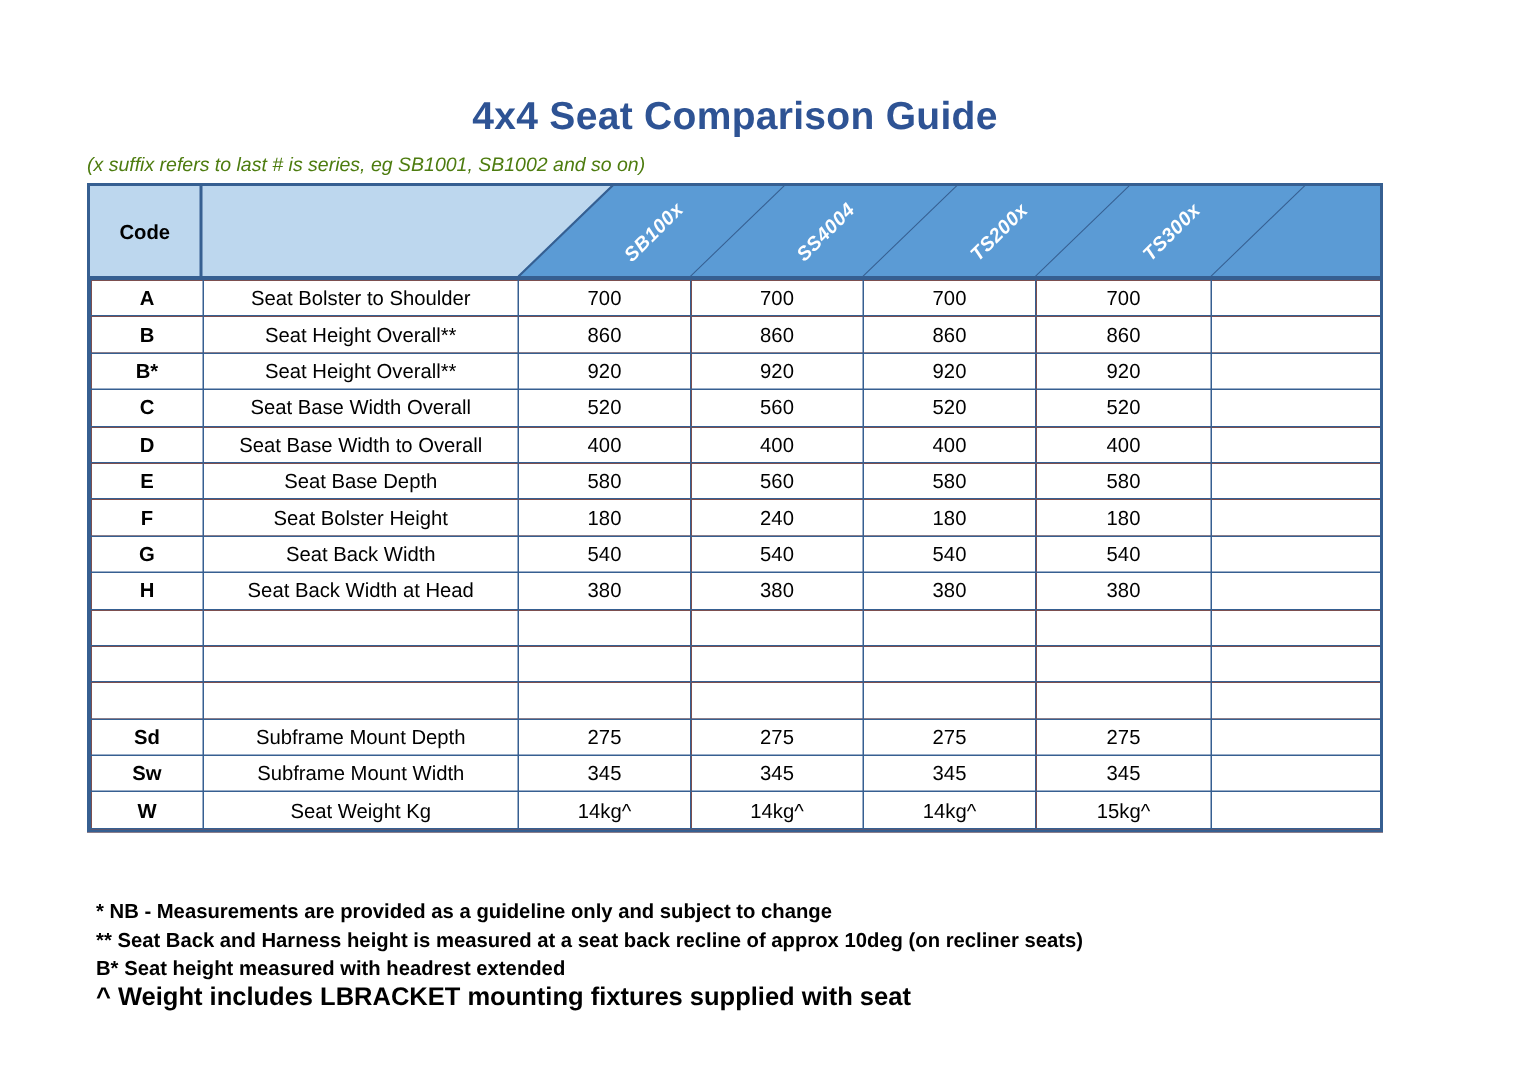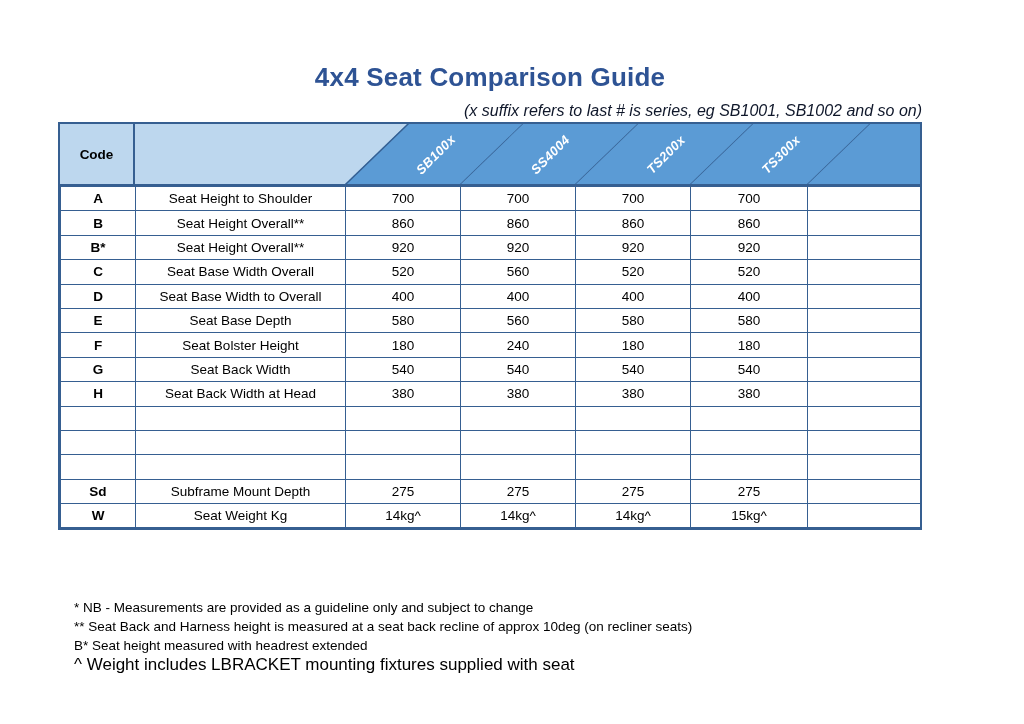--- a/index.html
+++ b/index.html
@@ -28,24 +28,24 @@
     text-align: center;
     font-size: 26px;
     font-weight: bold;
     color: var(--title-text);
     letter-spacing: 0.2px;
   }
   .subtitle {
     position: absolute;
     left: 58px; top: 102px;
     width: 864px;
-    text-align: right;
+    text-align: left;
     font-style: italic;
-    font-size: 16px;
-    color: #0f172a;
+    font-size: 13px;
+    color: #4d7c0f;
   }
   .table-wrap {
     position: absolute;
     left: 58px; top: 122px;
     width: 864px;
     border: 2px solid var(--grid-line);
     background: #c2410c;
   }
   
   .thead {
@@ -130,22 +130,23 @@
     color: #000000;
     padding: 0 2px;
     overflow: hidden;
     white-space: nowrap;
     background: #ffffff;
   }
   table.body td.code { font-weight: bold; }
   
   .footnotes {
     position: absolute;
-    left: 74px; top: 598px;
+    left: 64px; top: 598px;
     width: 864px;
+    font-weight: bold;
   }
   .fn {
     font-size: 13.5px;
     line-height: 19px;
     color: #000000;
   }
   .fn.small { font-size: 17px; }
 </style>
 </head>
 <body>
@@ -189,21 +190,21 @@
         <col style="width:210px">
         <col style="width:115px">
         <col style="width:115px">
         <col style="width:115px">
         <col style="width:117px">
         <col style="width:113px">
       </colgroup>
       <tbody>
           <tr>
             <td class="code">A</td>
-            <td class="measure">Seat Height to Shoulder</td>
+            <td class="measure">Seat Bolster to Shoulder</td>
             <td class="val">700</td>
             <td class="val">700</td>
             <td class="val">700</td>
             <td class="val">700</td>
             <td class="val"></td>
           </tr>
           <tr>
             <td class="code">B</td>
             <td class="measure">Seat Height Overall**</td>
             <td class="val">860</td>
@@ -305,20 +306,29 @@
           <tr>
             <td class="code">Sd</td>
             <td class="measure">Subframe Mount Depth</td>
             <td class="val">275</td>
             <td class="val">275</td>
             <td class="val">275</td>
             <td class="val">275</td>
             <td class="val"></td>
           </tr>
           <tr>
+            <td class="code">Sw</td>
+            <td class="measure">Subframe Mount Width</td>
+            <td class="val">345</td>
+            <td class="val">345</td>
+            <td class="val">345</td>
+            <td class="val">345</td>
+            <td class="val"></td>
+          </tr>
+          <tr>
             <td class="code">W</td>
             <td class="measure">Seat Weight Kg</td>
             <td class="val">14kg^</td>
             <td class="val">14kg^</td>
             <td class="val">14kg^</td>
             <td class="val">15kg^</td>
             <td class="val"></td>
           </tr>
         </tbody>
     </table>

